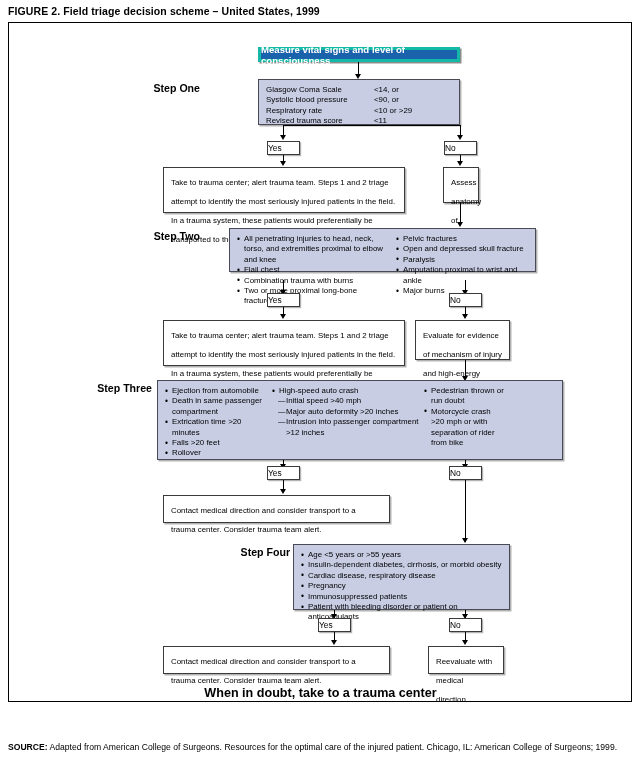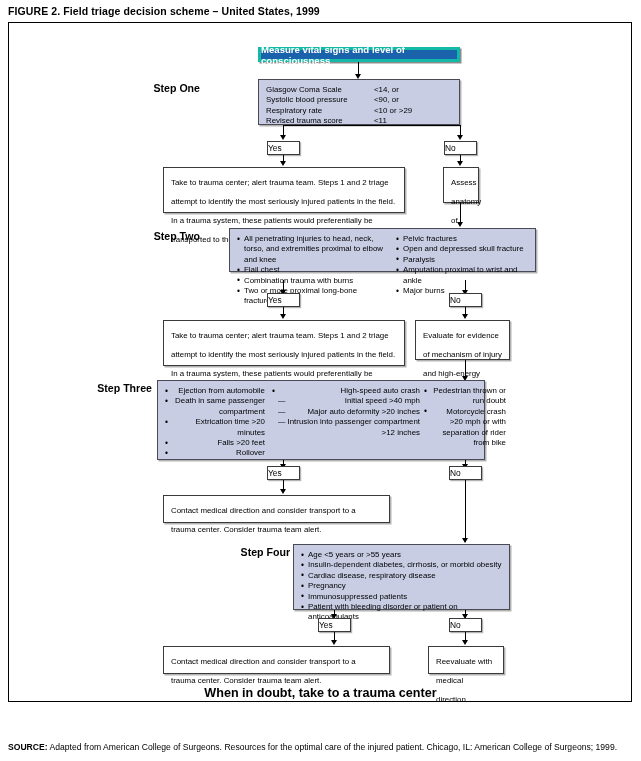--- a/index.html
+++ b/index.html
@@ -203,21 +203,21 @@
 </div>
 <div class="abs white-box pad bodytext" style="left:415px;top:320px;width:95px;height:40px;">
   <span>Evaluate for evidence of mechanism of injury and high-energy impact.</span>
 </div>
 
 <div class="vline" style="left:465px;top:360px;height:19px;"></div>
 <div class="arrow" style="left:462px;top:376px;"></div>
 
 <div class="abs step-label" style="left:60px;top:382px;width:92px;">Step Three</div>
 
-<div class="abs lav-box" style="left:157px;top:380px;width:328px;height:80px;text-align:right;">
+<div class="abs lav-box" style="left:157px;top:380px;width:406px;height:80px;">
   <ul class="bul" style="position:absolute;left:7px;top:5px;width:100px;">
     <li>Ejection from automobile</li>
     <li>Death in same passenger compartment</li>
     <li>Extrication time &gt;20 minutes</li>
     <li>Falls &gt;20 feet</li>
     <li>Rollover</li>
   </ul>
   <ul class="bul" style="position:absolute;left:114px;top:5px;width:148px;">
     <li>High-speed auto crash</li>
     <li class="sub">Initial speed &gt;40 mph</li>

